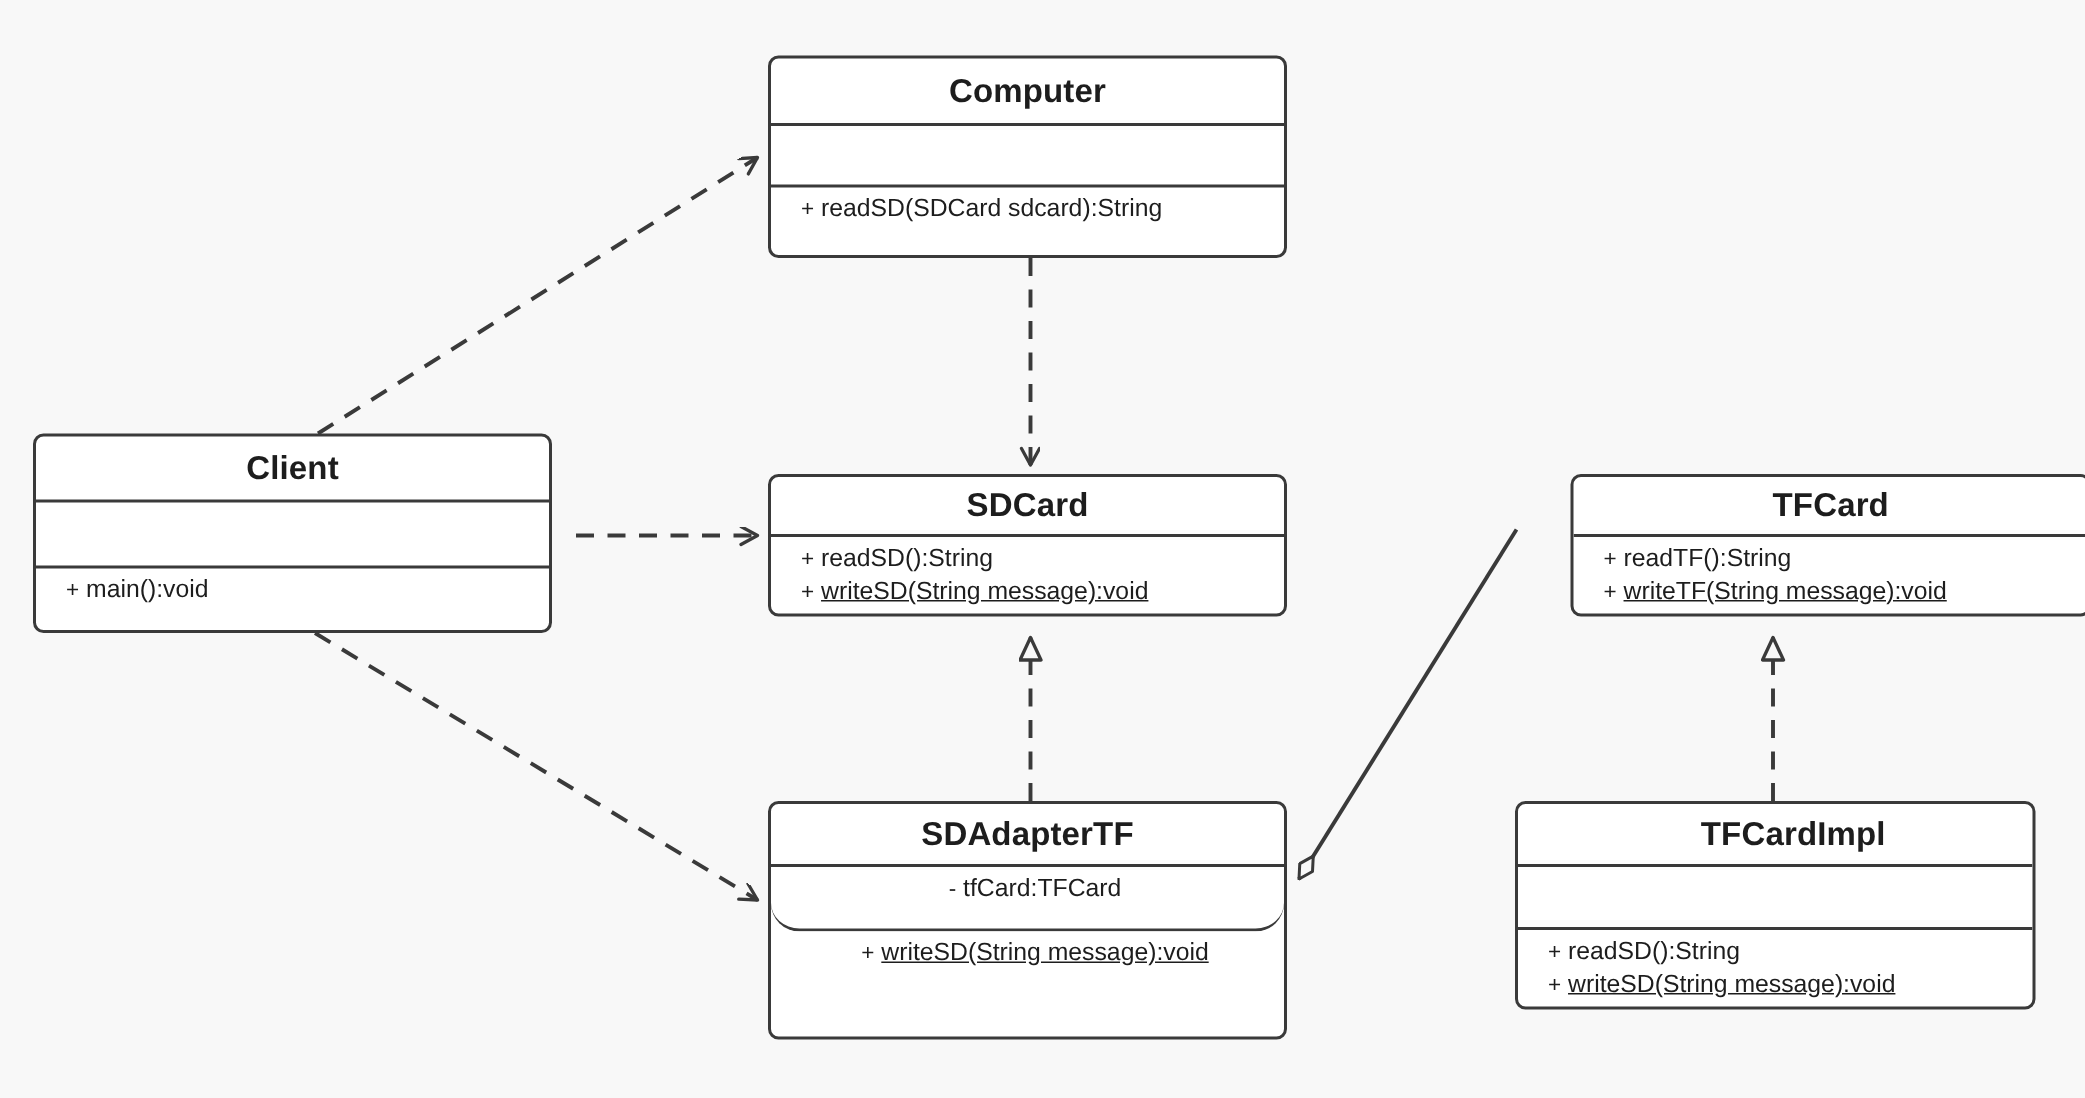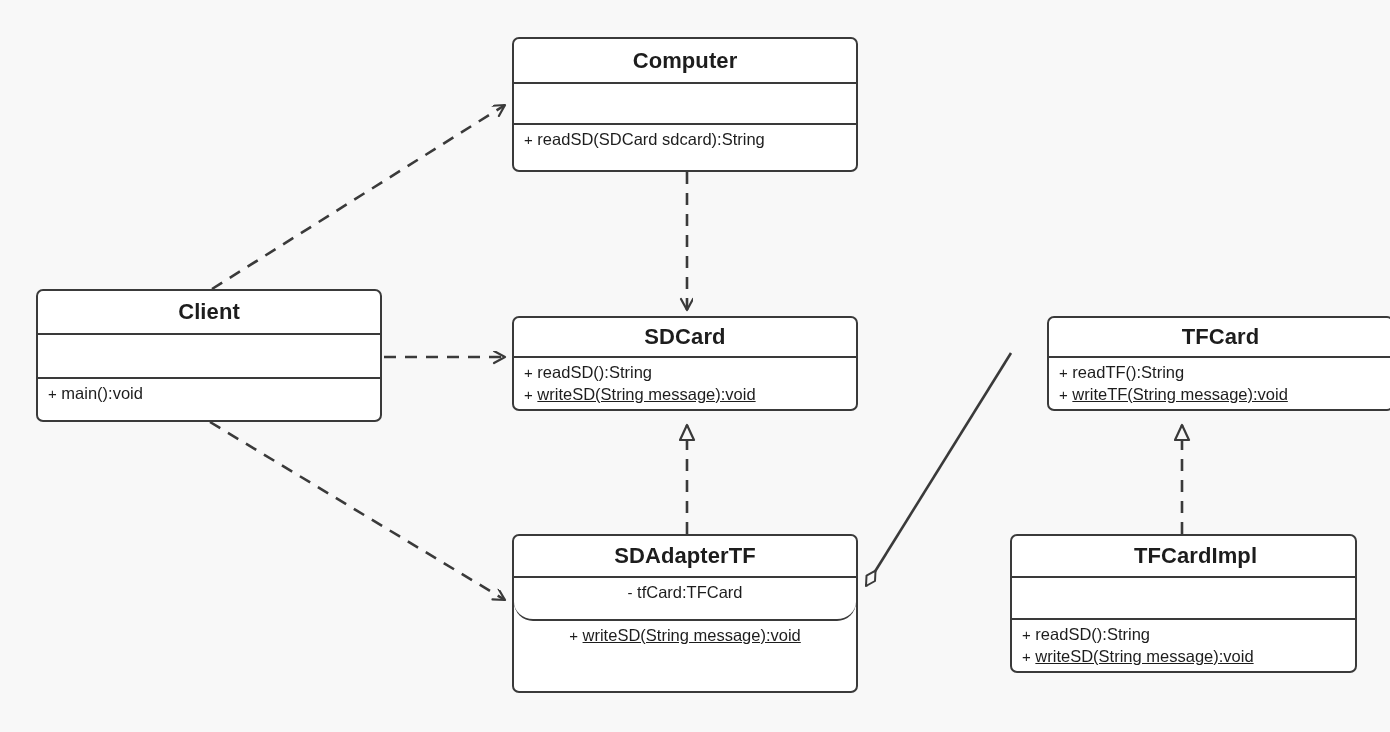--- a/index.html
+++ b/index.html
@@ -49,21 +49,21 @@
   .cls-title {
     display: flex;
     align-items: center;
     justify-content: center;
     font-weight: bold;
     font-size: 22px;
     color: #1d1d1d;
     letter-spacing: .1px;
   }
   .cls-attrs, .cls-ops {
-    padding: 4px 10px 2px 10px;
+    padding: 4px 10px 2px 20px;
     font-size: 16.5px;
     color: #1d1d1d;
     line-height: 1.32;
   }
   .member {
     white-space: normal;
     word-break: normal;
   }
   .member .sig {
     text-decoration: none;
@@ -117,21 +117,21 @@
     <div class="compartment cls-title" style="height:45px;">Computer</div>
     <div class="compartment cls-attrs empty-compartment" style="height:41px;"></div>
     <div class="compartment cls-ops" style="height:47px;">
       <div class="member">
         <span class="vis">+ </span>
         <span class="sig">readSD(SDCard sdcard):String</span>
       </div>
     </div>
   </div>
 
-  <div class="uml-class" style="left:36px; top:289px; width:346px; height:133px;">
+  <div class="uml-class" style="left:22px; top:289px; width:346px; height:133px;">
     <div class="compartment cls-title" style="height:44px;">Client</div>
     <div class="compartment cls-attrs empty-compartment" style="height:44px;"></div>
     <div class="compartment cls-ops" style="height:41px;">
       <div class="member">
         <span class="vis">+ </span>
         <span class="sig">main():void</span>
       </div>
     </div>
   </div>
 

